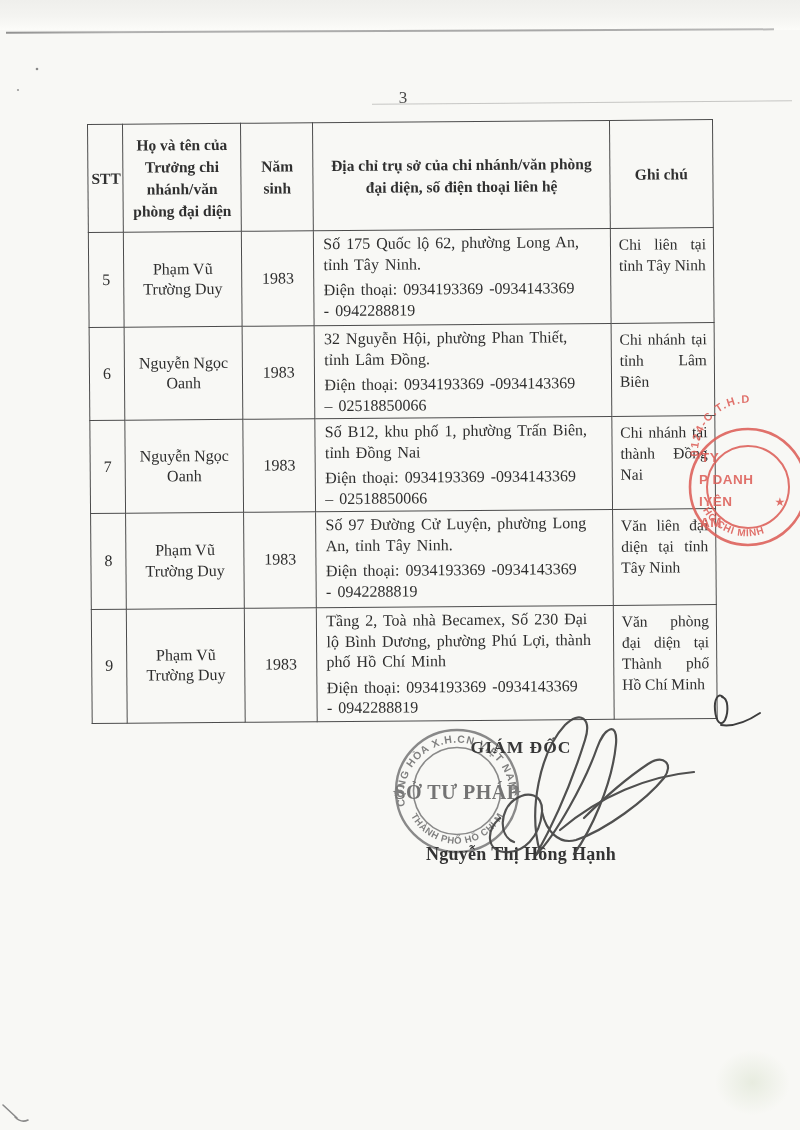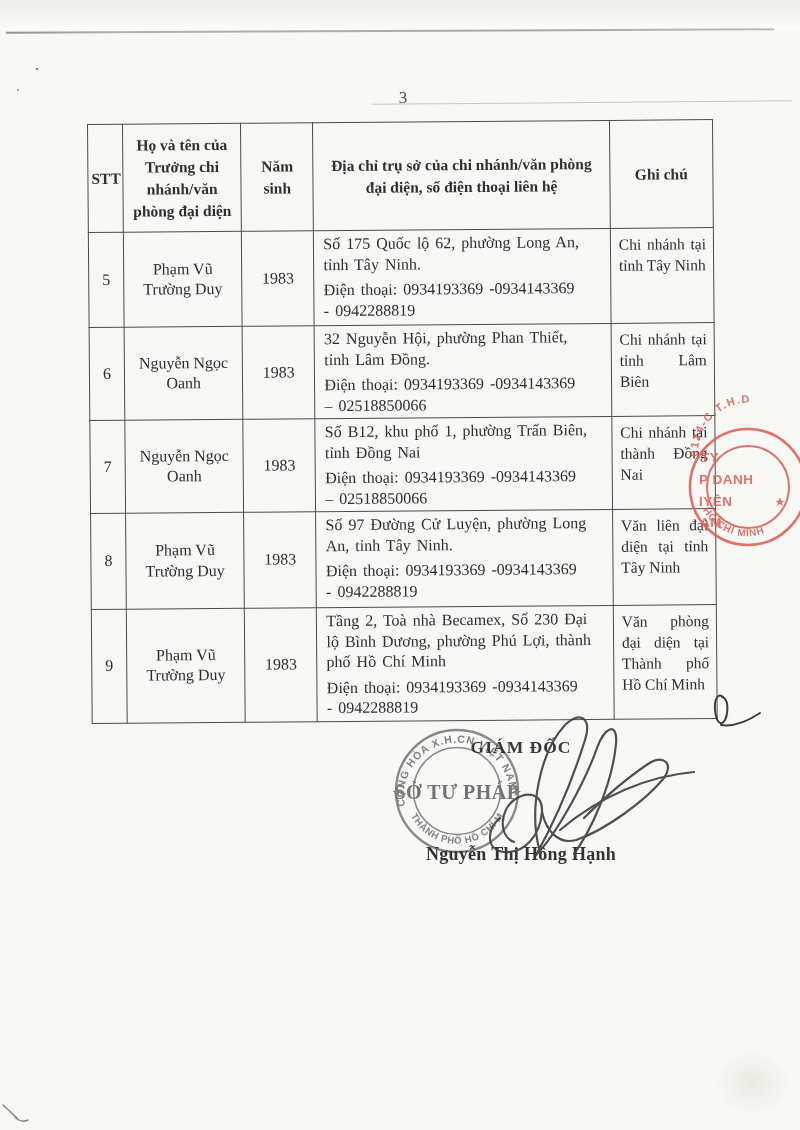--- a/index.html
+++ b/index.html
@@ -84,21 +84,21 @@
           <td class="stt">5</td>
           <td class="name">Phạm Vũ
 Trường Duy</td>
           <td class="birth">1983</td>
           <td class="addr">
             <div class="addr-line">Số 175 Quốc lộ 62, phường Long An,
 tỉnh Tây Ninh.</div>
             <div class="phone-line">Điện thoại: 0934193369 -0934143369
 - 0942288819</div>
           </td>
-          <td class="note">Chi nhánh tại tỉnh Tây Ninh</td>
+          <td class="note">Chi liên tại tỉnh Tây Ninh</td>
         </tr>
         <tr class="r1">
           <td class="stt">6</td>
           <td class="name">Nguyễn Ngọc
 Oanh</td>
           <td class="birth">1983</td>
           <td class="addr">
             <div class="addr-line">32 Nguyễn Hội, phường Phan Thiết,
 tỉnh Lâm Đồng.</div>
             <div class="phone-line">Điện thoại: 0934193369 -0934143369

